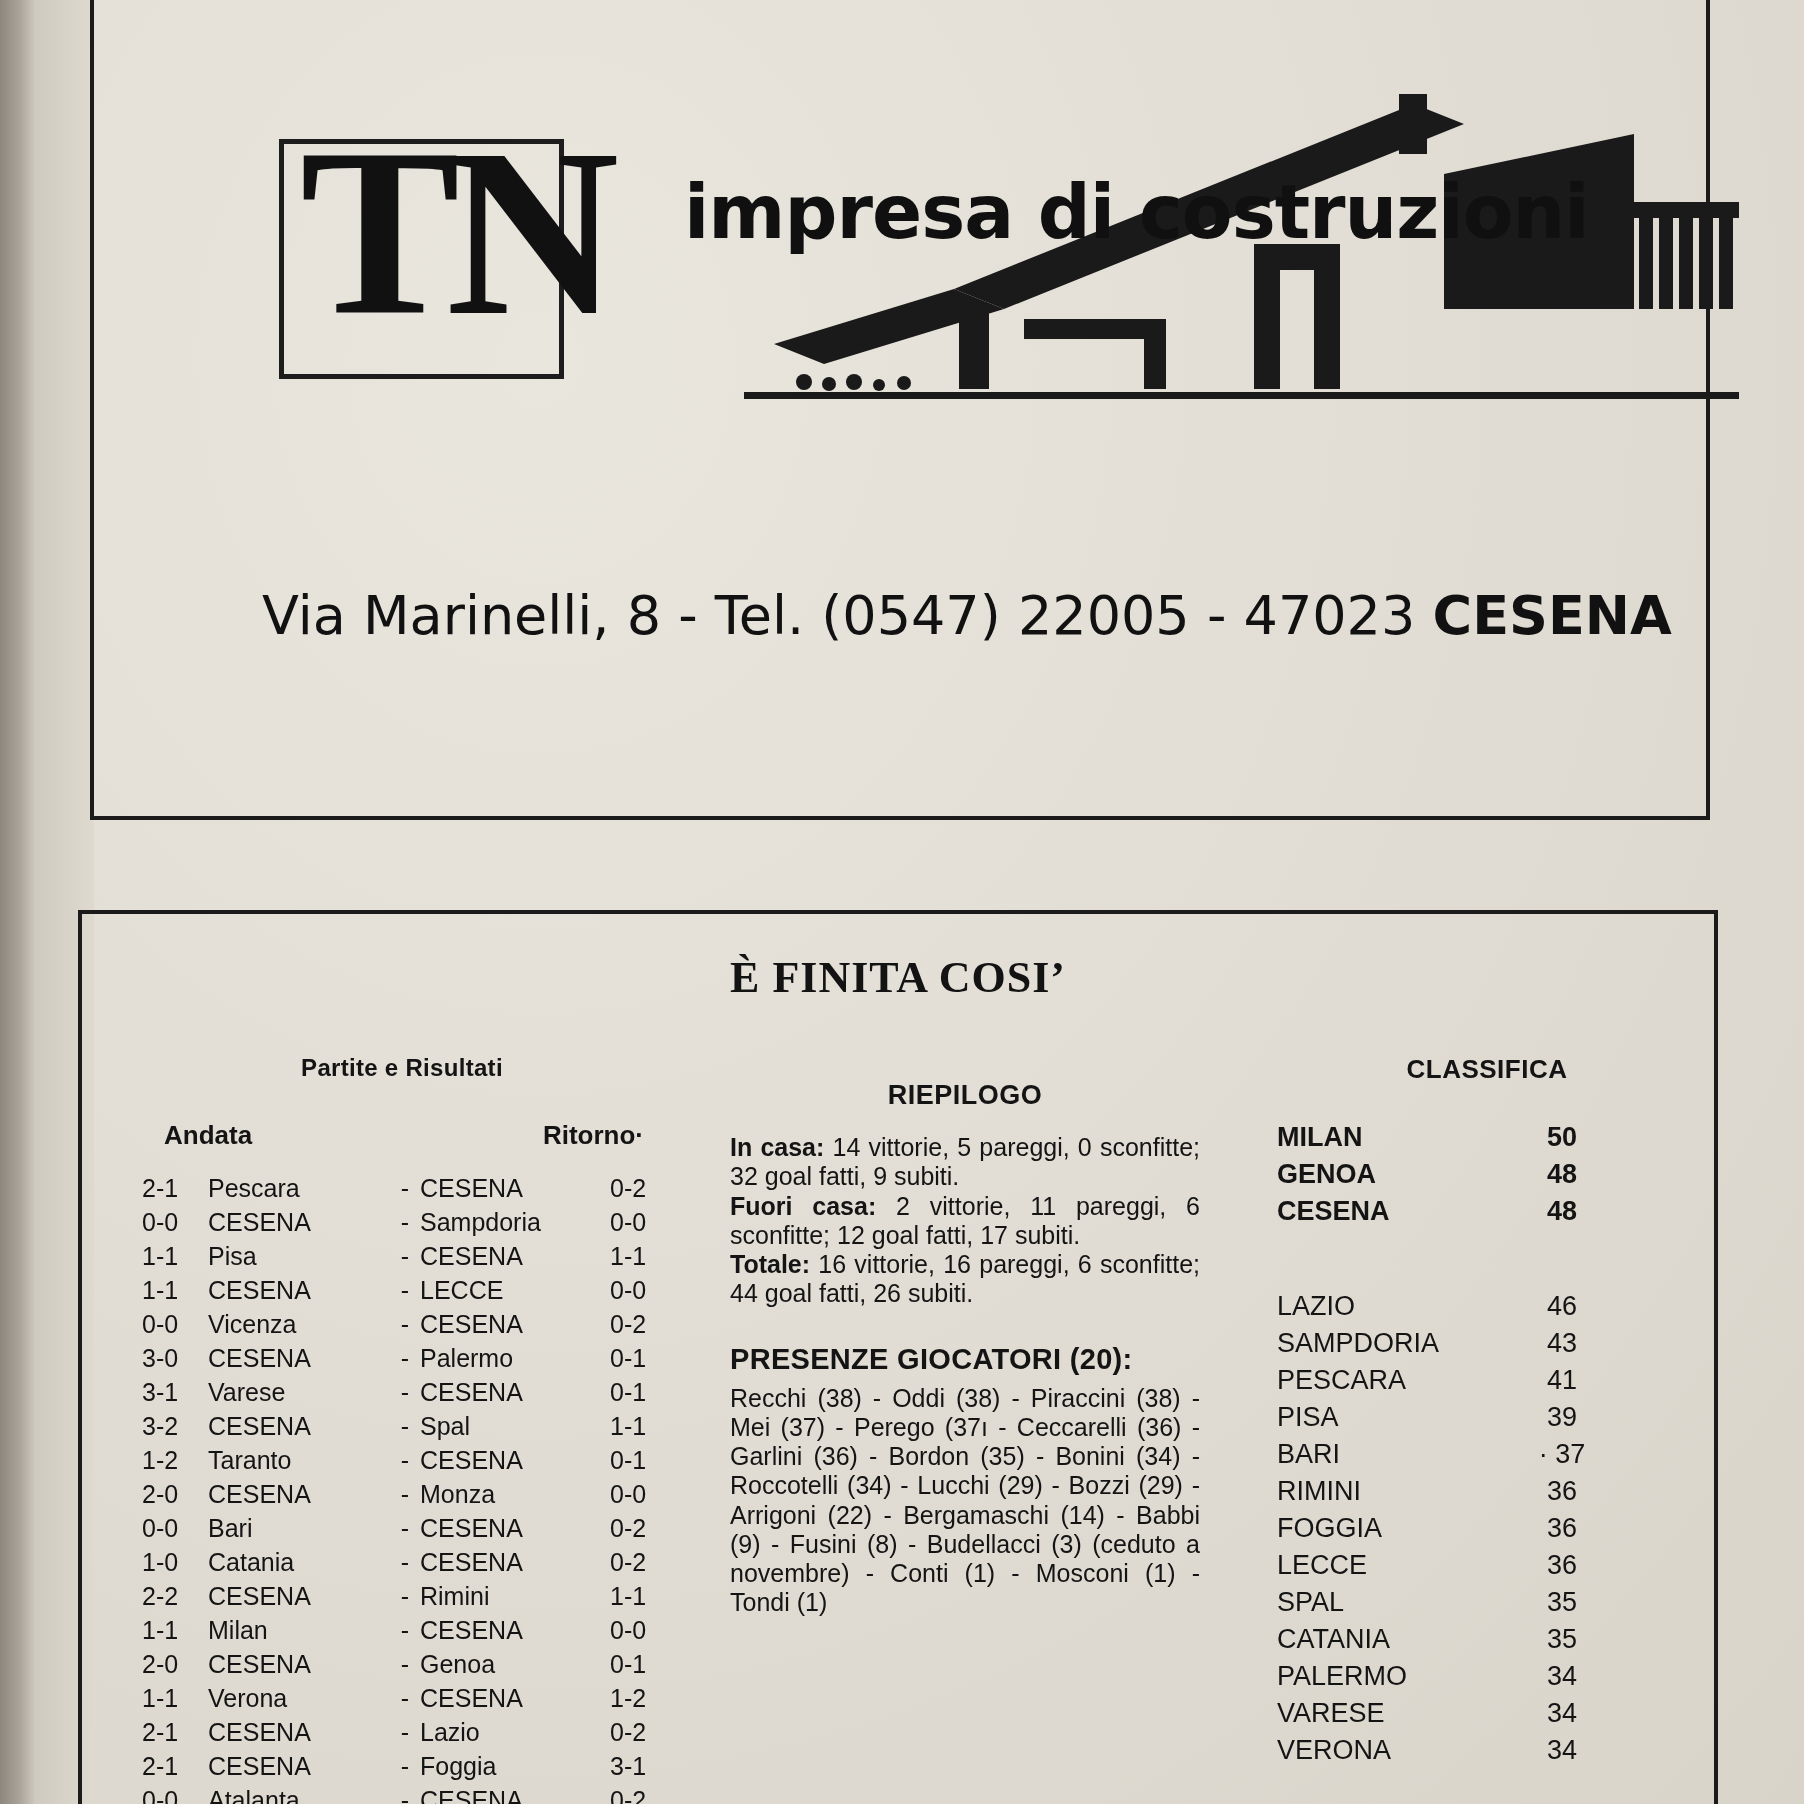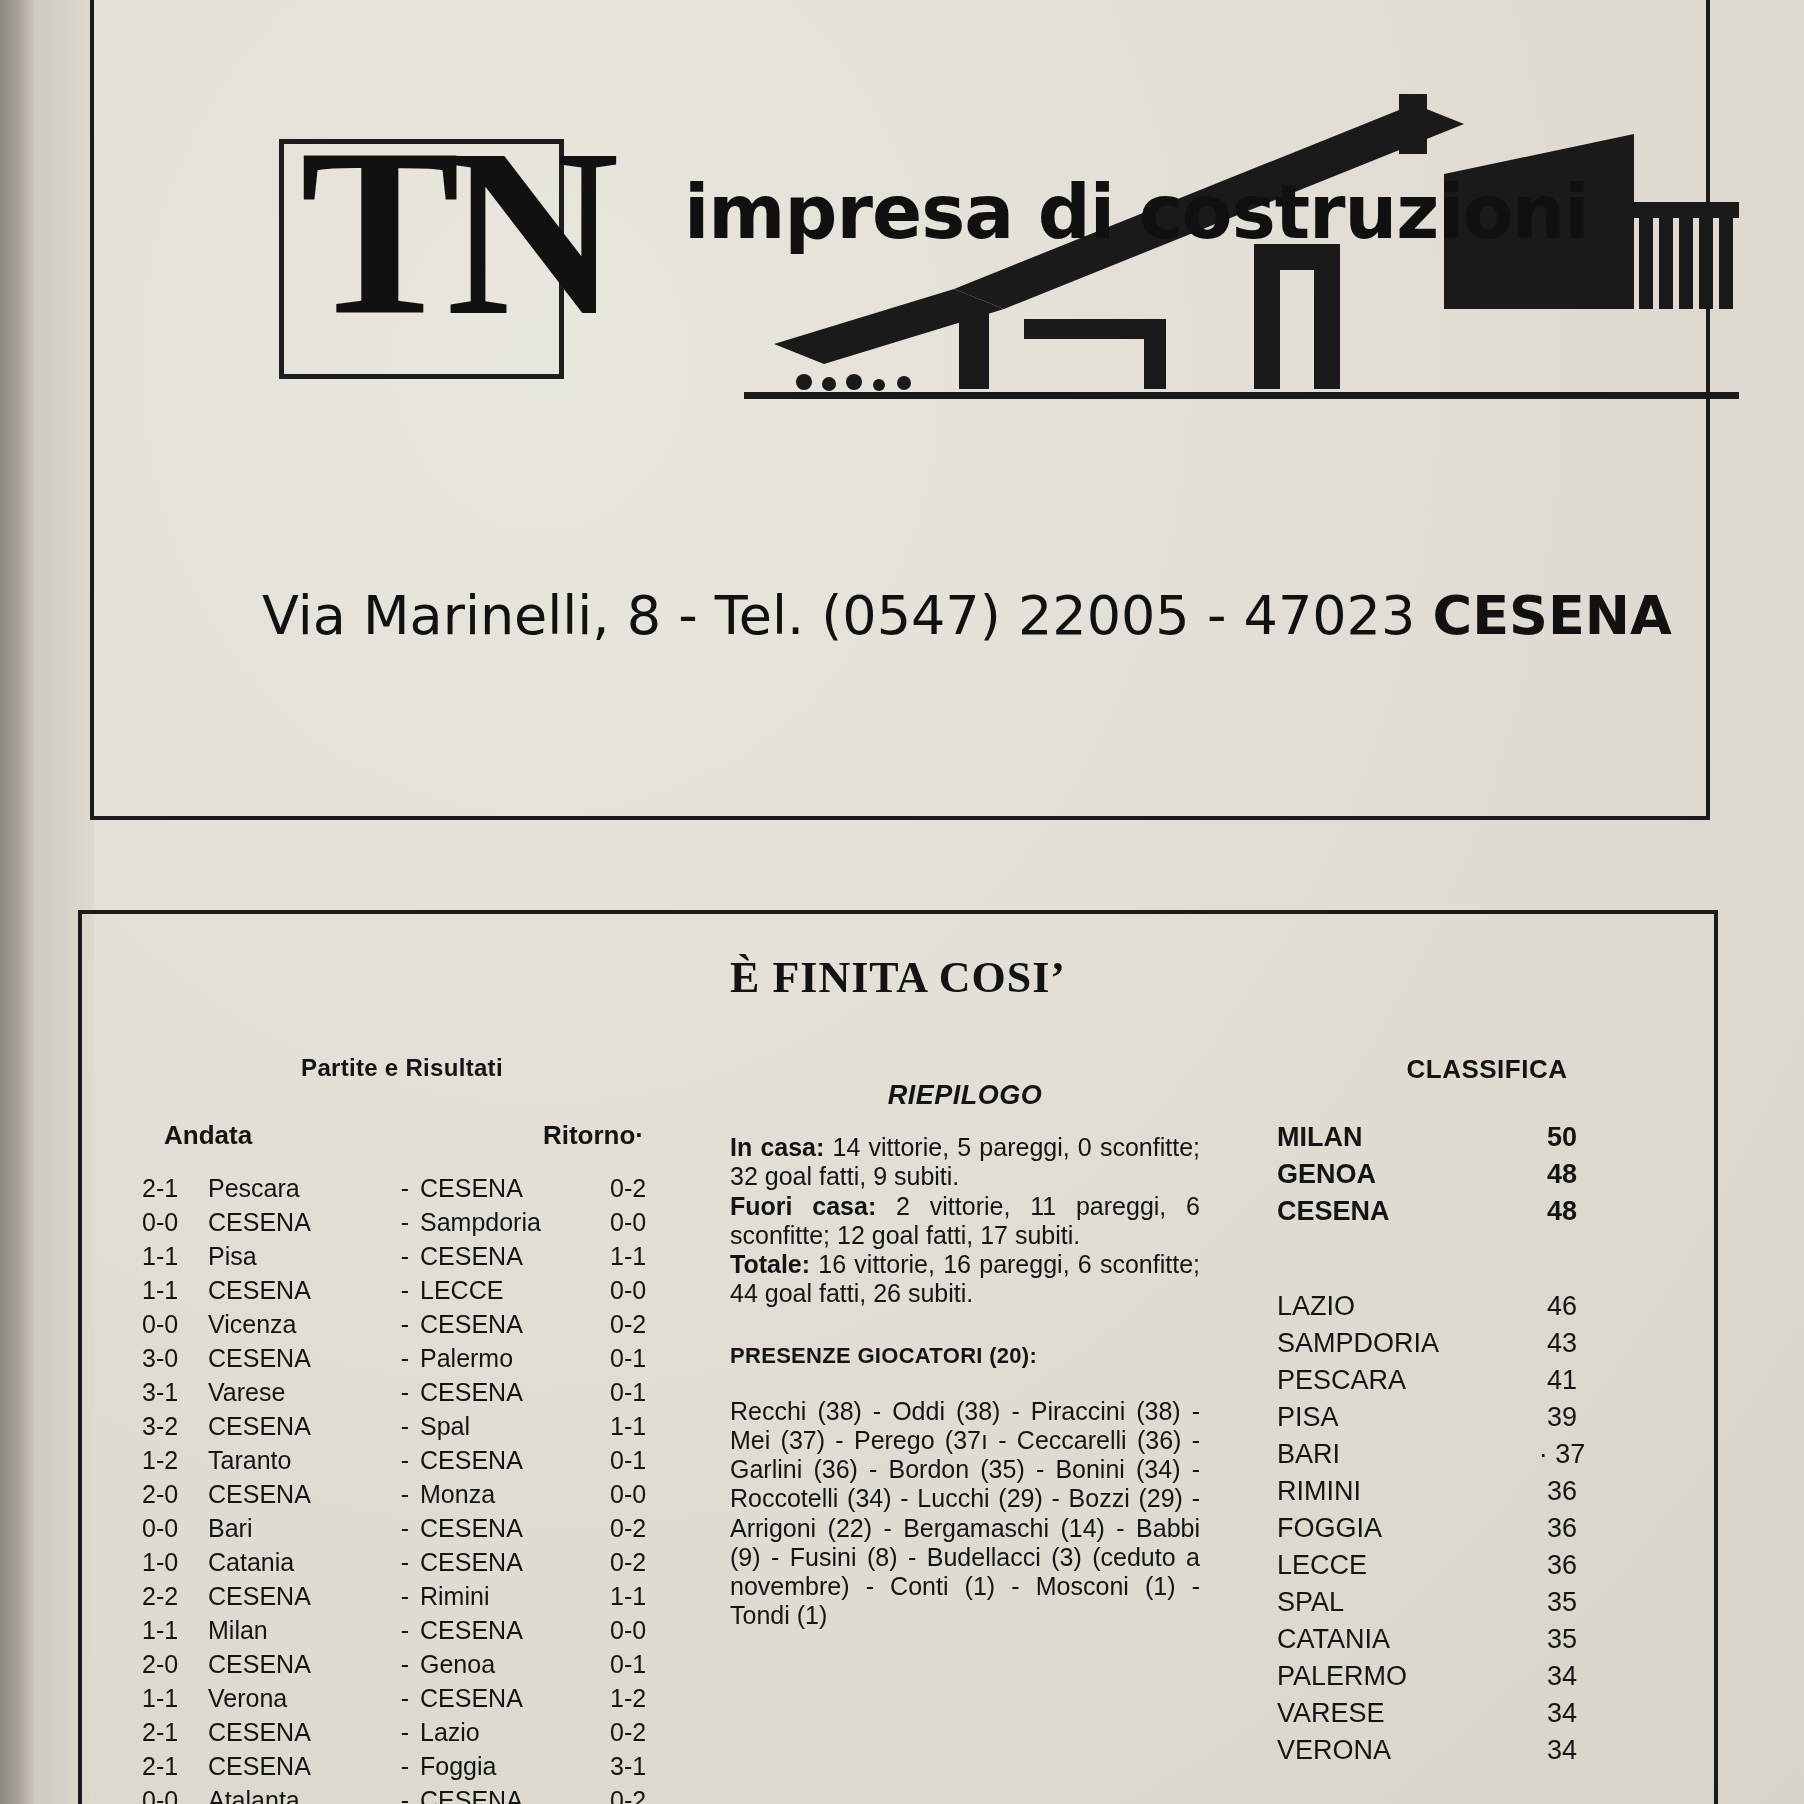--- a/index.html
+++ b/index.html
@@ -163,26 +163,25 @@
     line-height: 1.17;
     text-align: justify;
   }
   .p-just b { font-weight: bold; }
   .c2-head {
     text-align: center;
     font-weight: bold;
     font-size: 27px;
     margin: 26px 0 22px 0;
     letter-spacing: .5px;
-    font-style: italic;
   }
   .c2-head-left {
     font-weight: bold;
-    font-size: 22px;
-    margin: 34px 0 28px 0;
+    font-size: 29px;
+    margin: 34px 0 8px 0;
     letter-spacing: .3px;
   }
 
   
   #col3 { left: 1195px; top: 140px; width: 400px; }
   .c3-head {
     text-align: center;
     font-weight: bold;
     font-size: 26px;
     letter-spacing: .5px;

